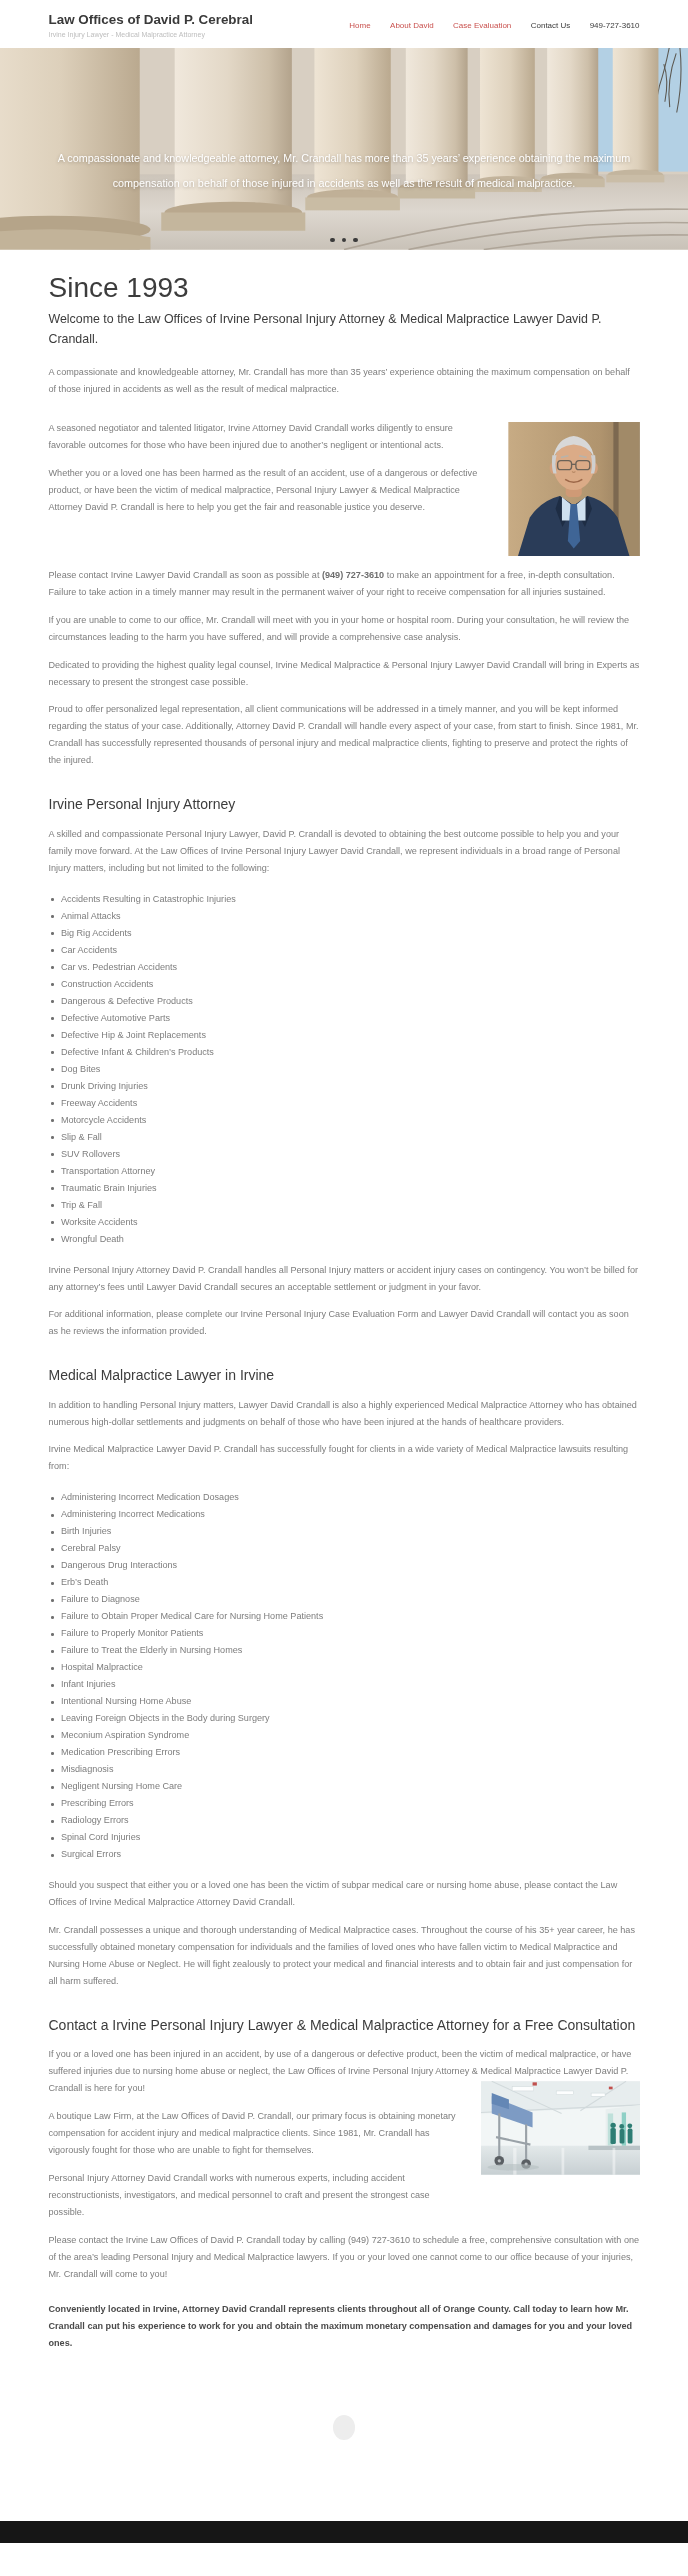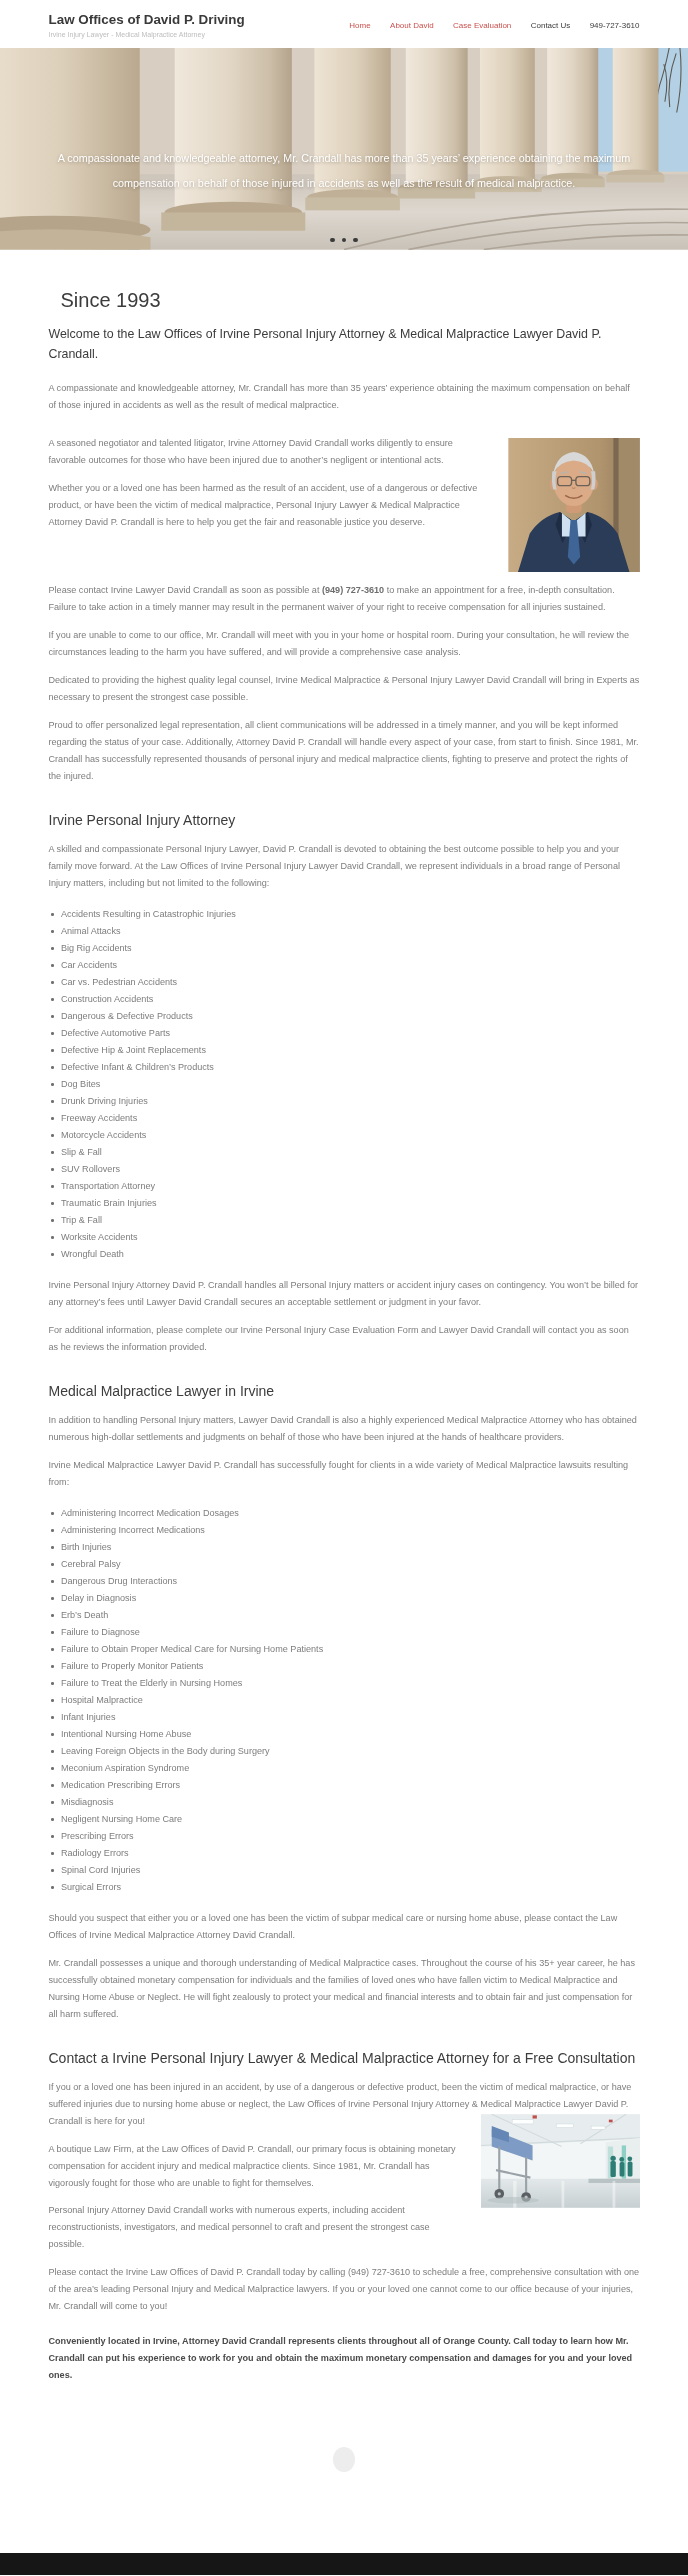--- a/index.html
+++ b/index.html
@@ -28,21 +28,21 @@
   .hero-caption {
     position: absolute; left: 54px; right: 54px; top: 98px;
     text-align: center; color: #ffffff; font-size: 10.8px; line-height: 25px;
     text-shadow: 0 0.5px 3.2px rgba(60,50,40,0.35);
   }
   .hero-dots { position: absolute; bottom: 7.5px; left: 0; right: 0; display: flex; justify-content: center; gap: 7px; }
   .hero-dots span { width: 4.8px; height: 4.8px; border-radius: 50%; background: #3b3b3b; display: block; cursor: pointer; }
 
   
   .main { padding-top: 26px; }
-  h1 { font-size: 20px; font-weight: 400; color: #3c3c3c; margin: 12px; line-height: 24px; }
+  h1 { font-size: 28px; font-weight: 400; color: #3c3c3c; margin: 0; line-height: 24px; }
   .lead { font-size: 12.4px; color: #3c3c3c; line-height: 20.4px; margin: 8.6px 0 0; font-weight: 400; }
   h2 { font-size: 14px; font-weight: 400; color: #3c3c3c; line-height: 19.4px; margin: 26px 0 3.2px; }
   p { margin: 10.8px 0; }
   p strong { font-weight: 700; color: #6e6e6e; }
   .first-p { margin-top: 15px; }
 
   .about-row { display: flex; gap: 30px; margin-top: 0; justify-content: center; }
   .about-text { flex: 1 1 auto; }
   .portrait { width: 132px; height: 134px; flex: 0 0 132px; margin-top: 13px; }
 
@@ -66,21 +66,21 @@
 
   
   .site-footer { margin-top: 81px; background: #161616; padding: 10.2px 0 11.3px; }
 </style>
 </head>
 <body>
 
 <header class="site-header">
   <div class="container">
     <div>
-      <div class="site-title">Law Offices of David P. Driving</div>
+      <div class="site-title">Law Offices of David P. Cerebral</div>
       <div class="site-tagline">Irvine Injury Lawyer - Medical Malpractice Attorney</div>
     </div>
     <nav class="main-nav">
       <a class="hot">Home</a>
       <a class="hot">About David</a>
       <a class="hot">Case Evaluation</a>
       <a>Contact Us</a>
       <a>949-727-3610</a>
     </nav>
   </div>
@@ -242,21 +242,20 @@
 
     <h2>Medical Malpractice Lawyer in Irvine</h2>
     <p>In addition to handling Personal Injury matters, Lawyer David Crandall is also a highly experienced Medical Malpractice Attorney who has obtained numerous high-dollar settlements and judgments on behalf of those who have been injured at the hands of healthcare providers.</p>
     <p>Irvine Medical Malpractice Lawyer David P. Crandall has successfully fought for clients in a wide variety of Medical Malpractice lawsuits resulting from:</p>
     <ul class="bullets">
         <li>Administering Incorrect Medication Dosages</li>
         <li>Administering Incorrect Medications</li>
         <li>Birth Injuries</li>
         <li>Cerebral Palsy</li>
         <li>Dangerous Drug Interactions</li>
-        <li>Delay in Diagnosis</li>
         <li>Erb’s Death</li>
         <li>Failure to Diagnose</li>
         <li>Failure to Obtain Proper Medical Care for Nursing Home Patients</li>
         <li>Failure to Properly Monitor Patients</li>
         <li>Failure to Treat the Elderly in Nursing Homes</li>
         <li>Hospital Malpractice</li>
         <li>Infant Injuries</li>
         <li>Intentional Nursing Home Abuse</li>
         <li>Leaving Foreign Objects in the Body during Surgery</li>
         <li>Meconium Aspiration Syndrome</li>

